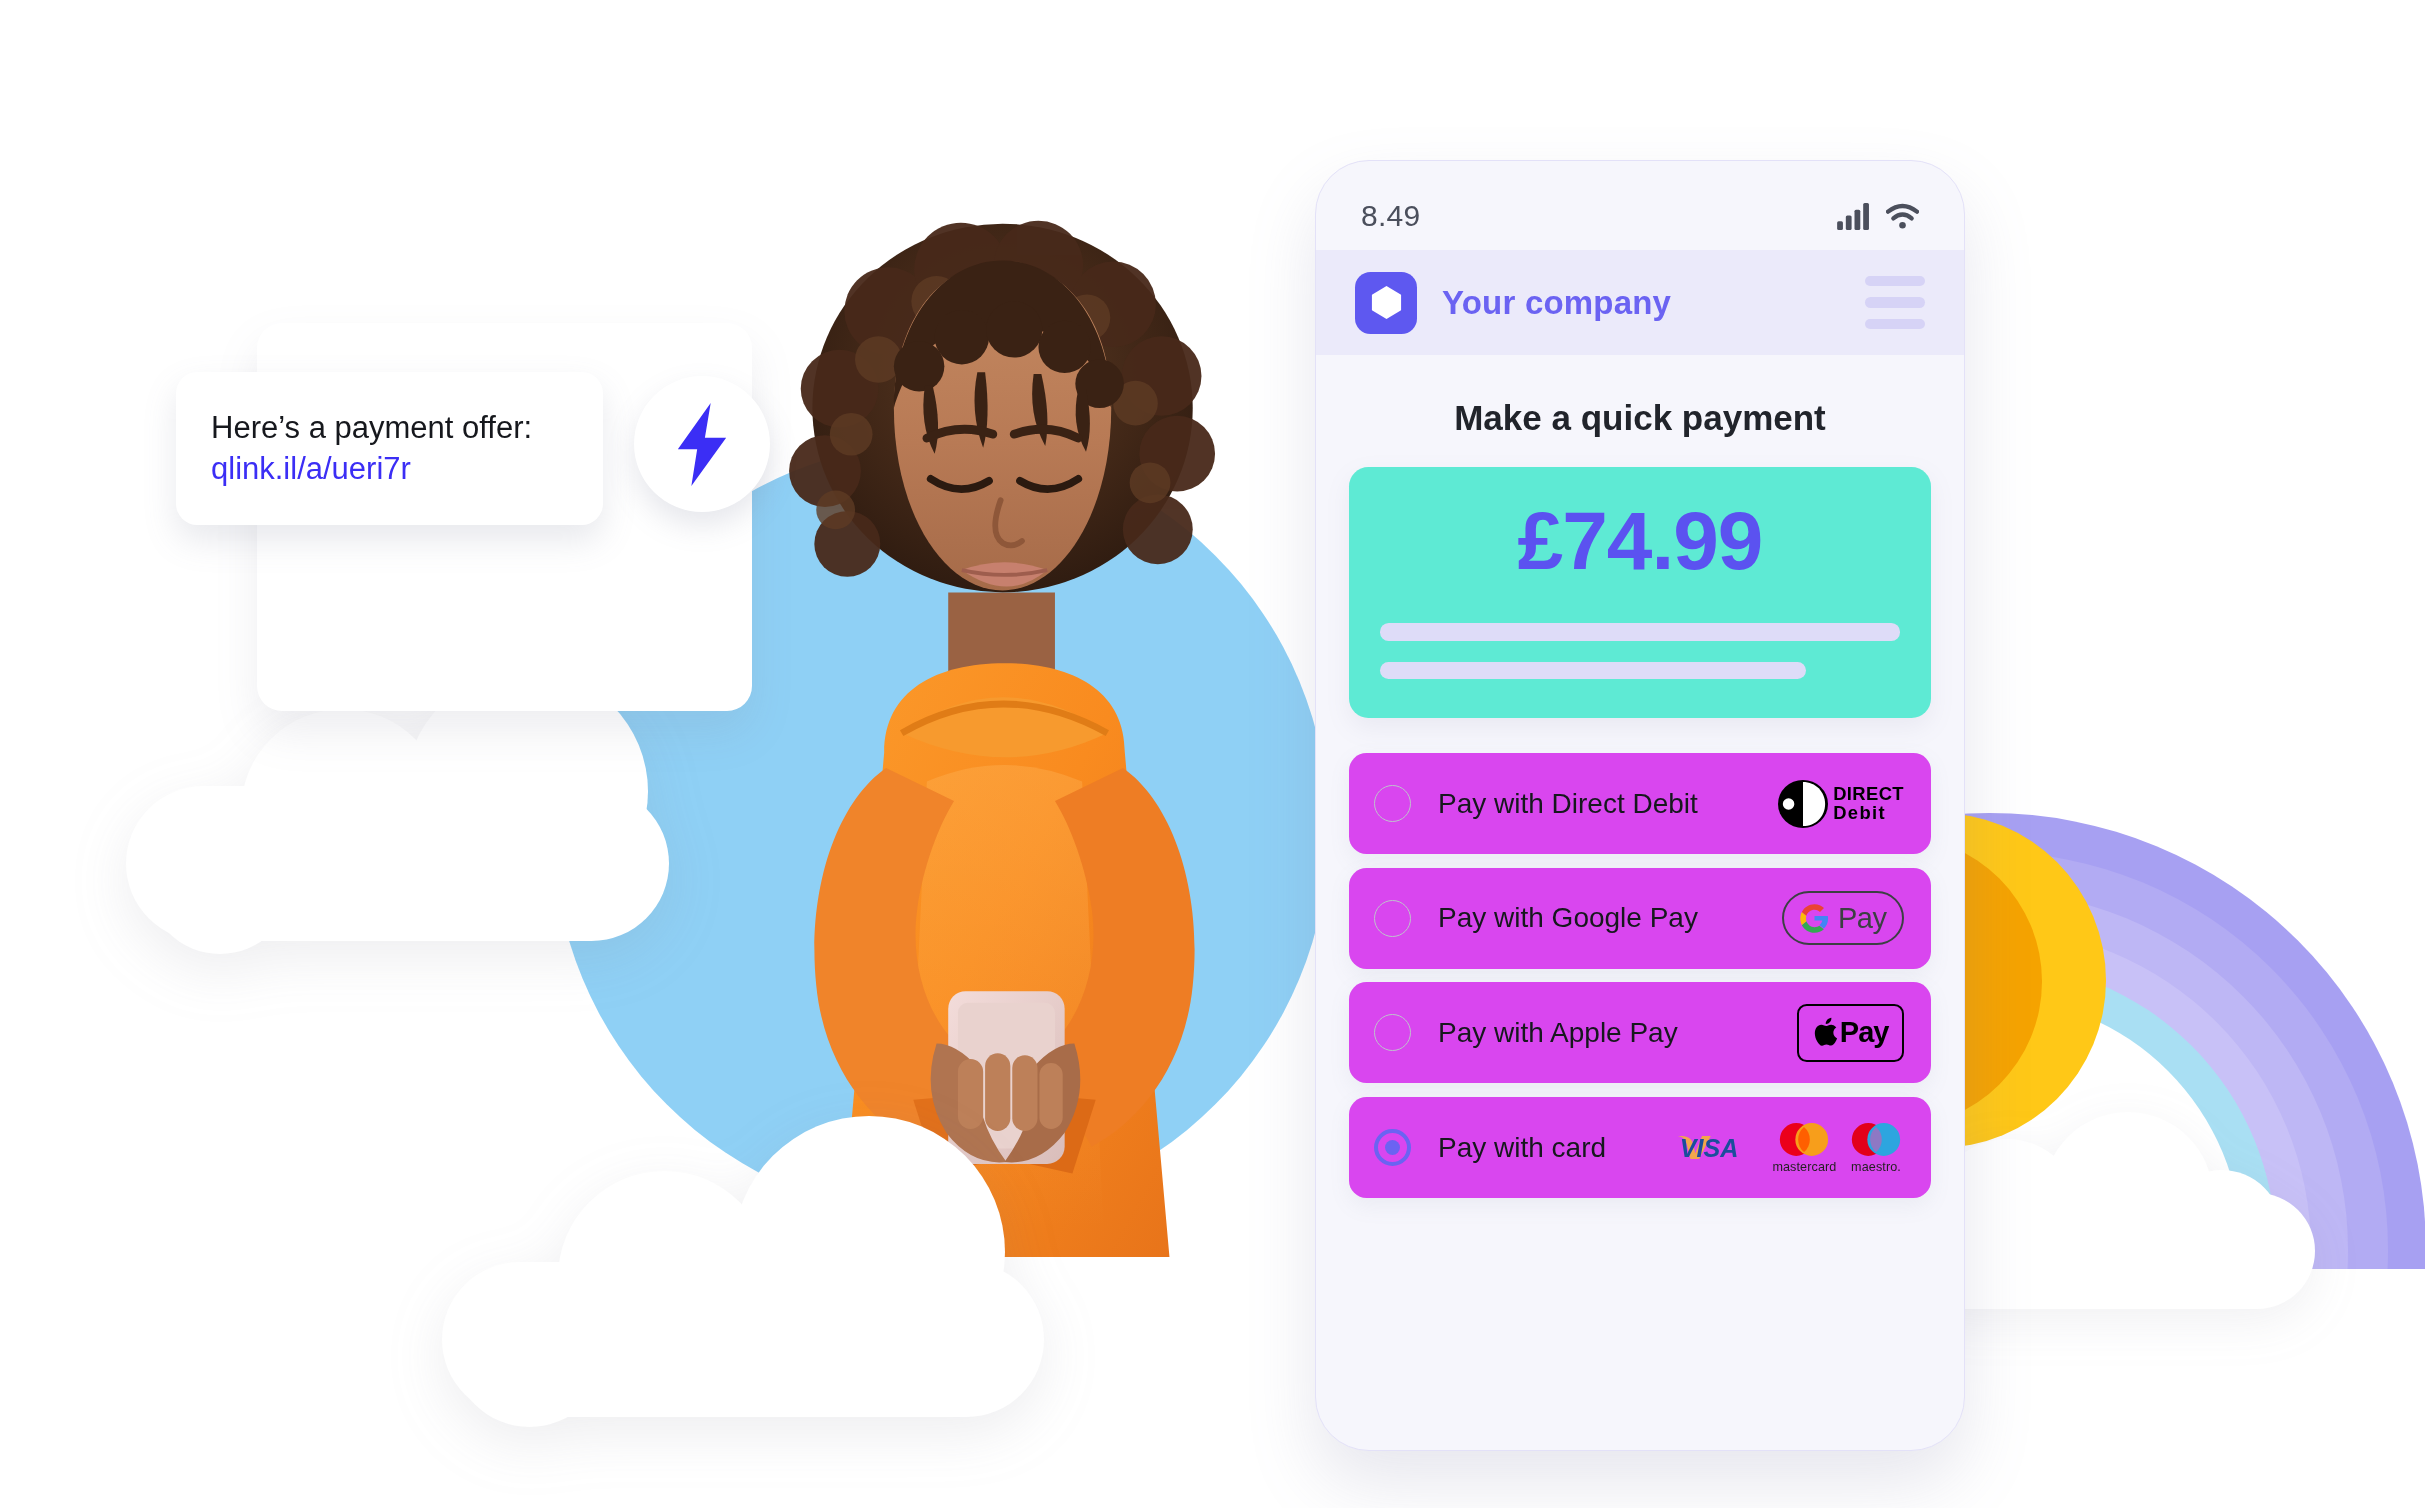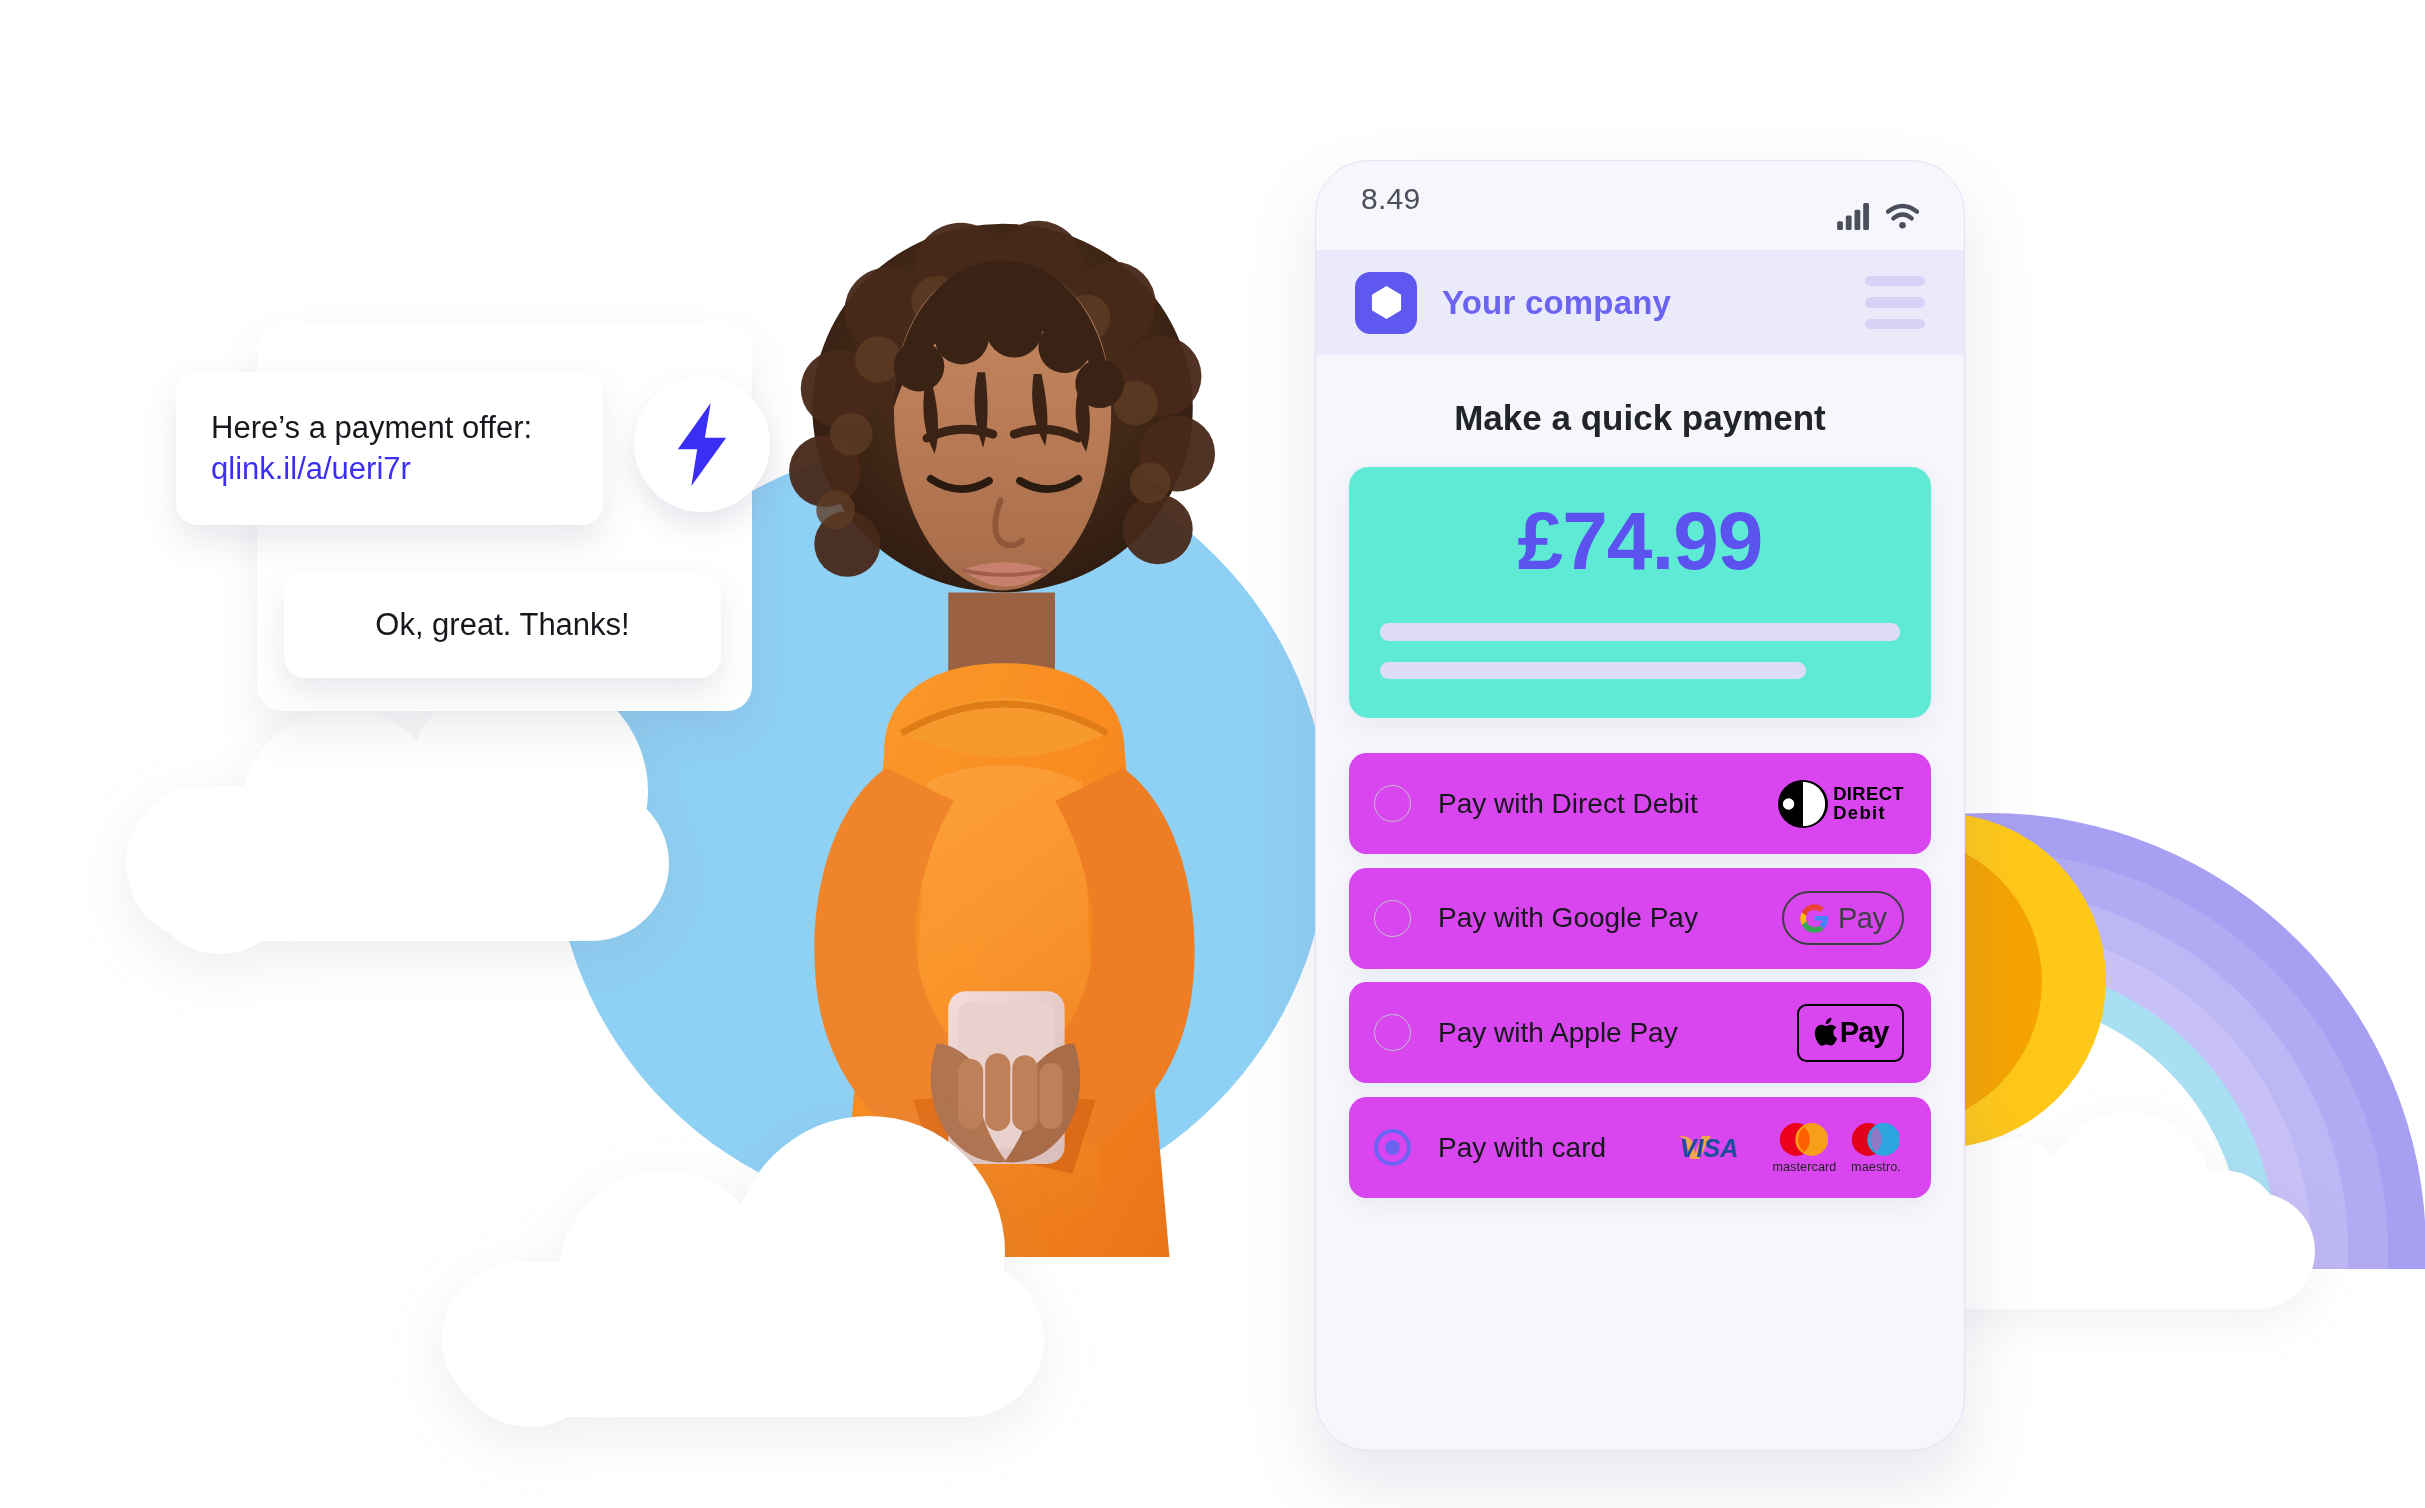--- a/index.html
+++ b/index.html
@@ -52,21 +52,21 @@
   .person{position:absolute;}
 
   
   .phone{
     position:absolute;left:1315px;top:160px;width:650px;height:1291px;
     background:#F6F6FC;border:1.9px solid #E3E1F8;border-radius:54px;
     box-shadow:0 33px 68px rgba(120,122,158,.18);
     overflow:hidden;box-sizing:border-box;
   }
   .statusbar{
-    height:89px;display:flex;justify-content:space-between;
+    height:89px;display:flex;align-items:center;justify-content:space-between;
     padding:21.3px 45px 0 45px;box-sizing:border-box;
   }
   .clock{font-size:30px;color:#4b4f5c;letter-spacing:0.3px;}
   .status-icons{display:flex;align-items:center;gap:13.6px;}
 
   .appbar{
     height:105px;background:#EBEAFA;
     display:flex;align-items:center;padding:0 39px;box-sizing:border-box;gap:25px;
   }
   .logo-tile{
@@ -297,23 +297,20 @@
     <span class="line1">Here’s a payment offer:</span>
     <a class="link" href="#">qlink.il/a/ueri7r</a>
   </div>
 
   <div class="bolt-badge" style="left:634px;top:376px;">
     <svg width="64" height="87" viewBox="0 0 66 90">
       <path d="M42 2 L8 50 h20 L22 88 L58 38 H36 Z" fill="#3B2EF5"></path>
     </svg>
   </div>
 
-  <div class="bubble" style="left:284px;top:573px;width:437px;height:105px;padding:0 35px;">
-    <span class="reply">Ok, great. Thanks!</span>
-  </div>
 
   <div class="phone">
 
     <div class="statusbar">
       <span class="clock">8.49</span>
       <span class="status-icons">
         <svg width="35" height="27" viewBox="0 0 36 28">
           <rect x="0" y="19" width="6" height="9" rx="1.6" fill="#4b4f5c"></rect>
           <rect x="9" y="13" width="6" height="15" rx="1.6" fill="#4b4f5c"></rect>
           <rect x="18" y="7" width="6" height="21" rx="1.6" fill="#4b4f5c"></rect>

